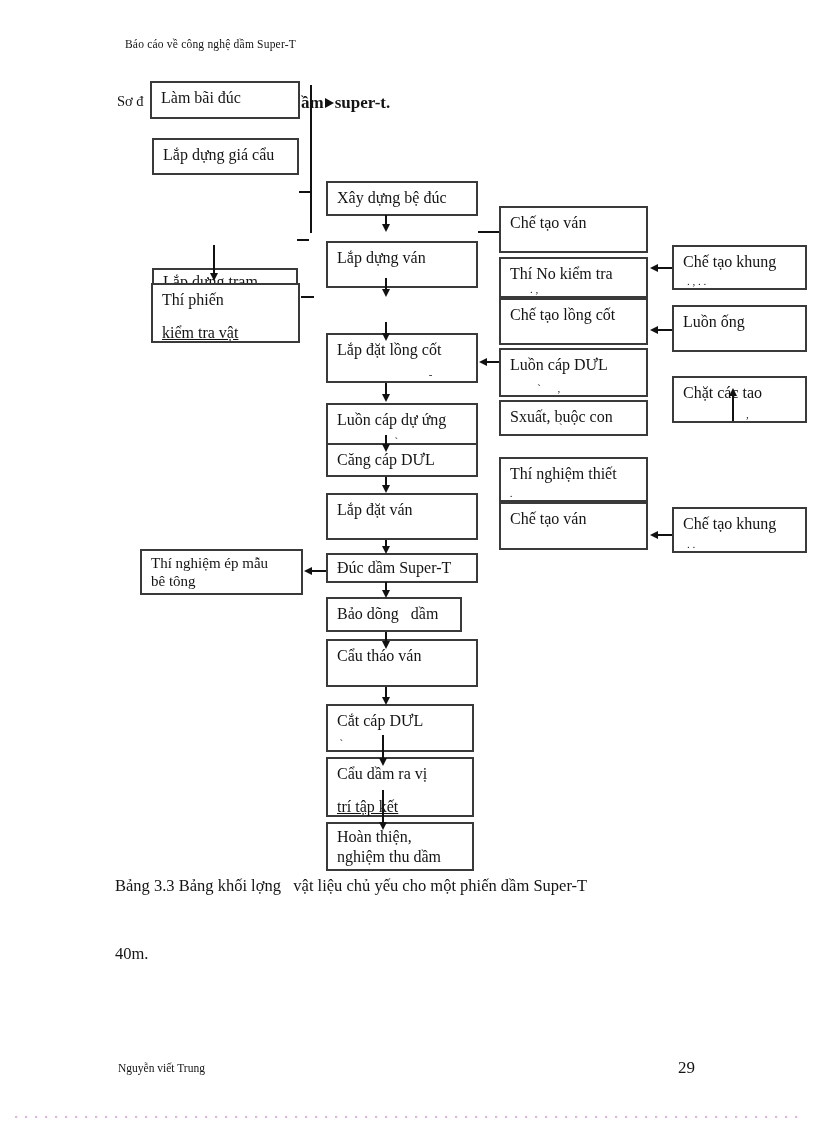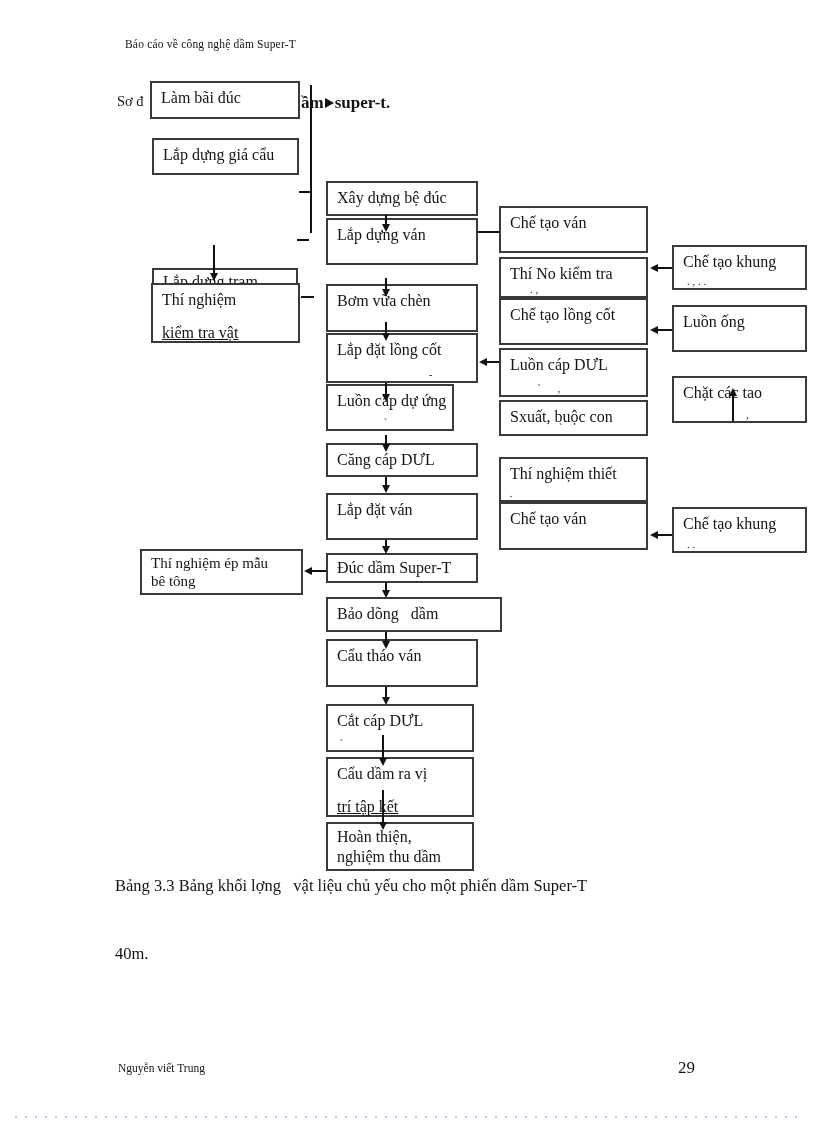--- a/index.html
+++ b/index.html
@@ -47,55 +47,52 @@
   <div class="fb over" style="left:150px;top:81px;width:150px;height:38px">
     <span>Làm bãi đúc</span>
     </div>
   <div class="fb" style="left:152px;top:138px;width:147px;height:37px">
     <span>Lắp dựng giá cẩu</span>
     </div>
   <div class="fb" style="left:152px;top:268px;width:146px;height:34px;padding-top:2px">
     <span>Lắp dựng trạm</span>
     </div>
   <div class="fb over" style="left:151px;top:283px;width:149px;height:60px">
-    <span>Thí nghiệm</span>
+    <span>Thí phiến</span>
     <span class="gap">kiểm tra vật</span>
     </div>
   <div class="fb" style="left:140px;top:549px;width:163px;height:46px;font-size:15px;line-height:18px;padding-top:3px">
     <span>Thí nghiệm ép mẫu</span>
     <span>bê tông</span>
     </div>
 
   <div class="fb" style="left:326px;top:181px;width:152px;height:35px">
     <span>Xây dựng bệ đúc</span>
     </div>
-  <div class="fb" style="left:326px;top:218px;width:152px;height:47px">
+  <div class="fb" style="left:326px;top:241px;width:152px;height:47px">
     <span>Lắp dựng ván</span>
-    </div>
-  <div class="fb" style="left:326px;top:284px;width:152px;height:48px">
-    <span>Bơm vữa chèn</span>
     </div>
   <div class="fb" style="left:326px;top:333px;width:152px;height:50px">
     <span>Lắp đặt lồng cốt</span>
     <span class="sub" style="left:68%">-</span>
     </div>
-  <div class="fb" style="left:326px;top:384px;width:128px;height:47px">
+  <div class="fb" style="left:326px;top:403px;width:152px;height:47px">
     <span>Luồn cáp dự ứng</span>
     <span class="sub" style="left:45%">`</span>
     </div>
   <div class="fb" style="left:326px;top:443px;width:152px;height:34px">
     <span>Căng cáp DƯL</span>
     </div>
   <div class="fb" style="left:326px;top:493px;width:152px;height:47px">
     <span>Lắp đặt ván</span>
     </div>
   <div class="fb" style="left:326px;top:553px;width:152px;height:30px;padding-top:3px">
     <span>Đúc dầm Super-T</span>
     </div>
-  <div class="fb" style="left:326px;top:597px;width:176px;height:35px">
+  <div class="fb" style="left:326px;top:597px;width:136px;height:35px">
     <span>Bảo dõng   dầm</span>
     </div>
   <div class="fb" style="left:326px;top:639px;width:152px;height:48px">
     <span>Cẩu tháo ván</span>
     </div>
   <div class="fb" style="left:326px;top:704px;width:148px;height:48px">
     <span>Cắt cáp DƯL</span>
     <span class="sub" style="left:8%">`</span>
     </div>
   <div class="fb" style="left:326px;top:757px;width:148px;height:60px">

